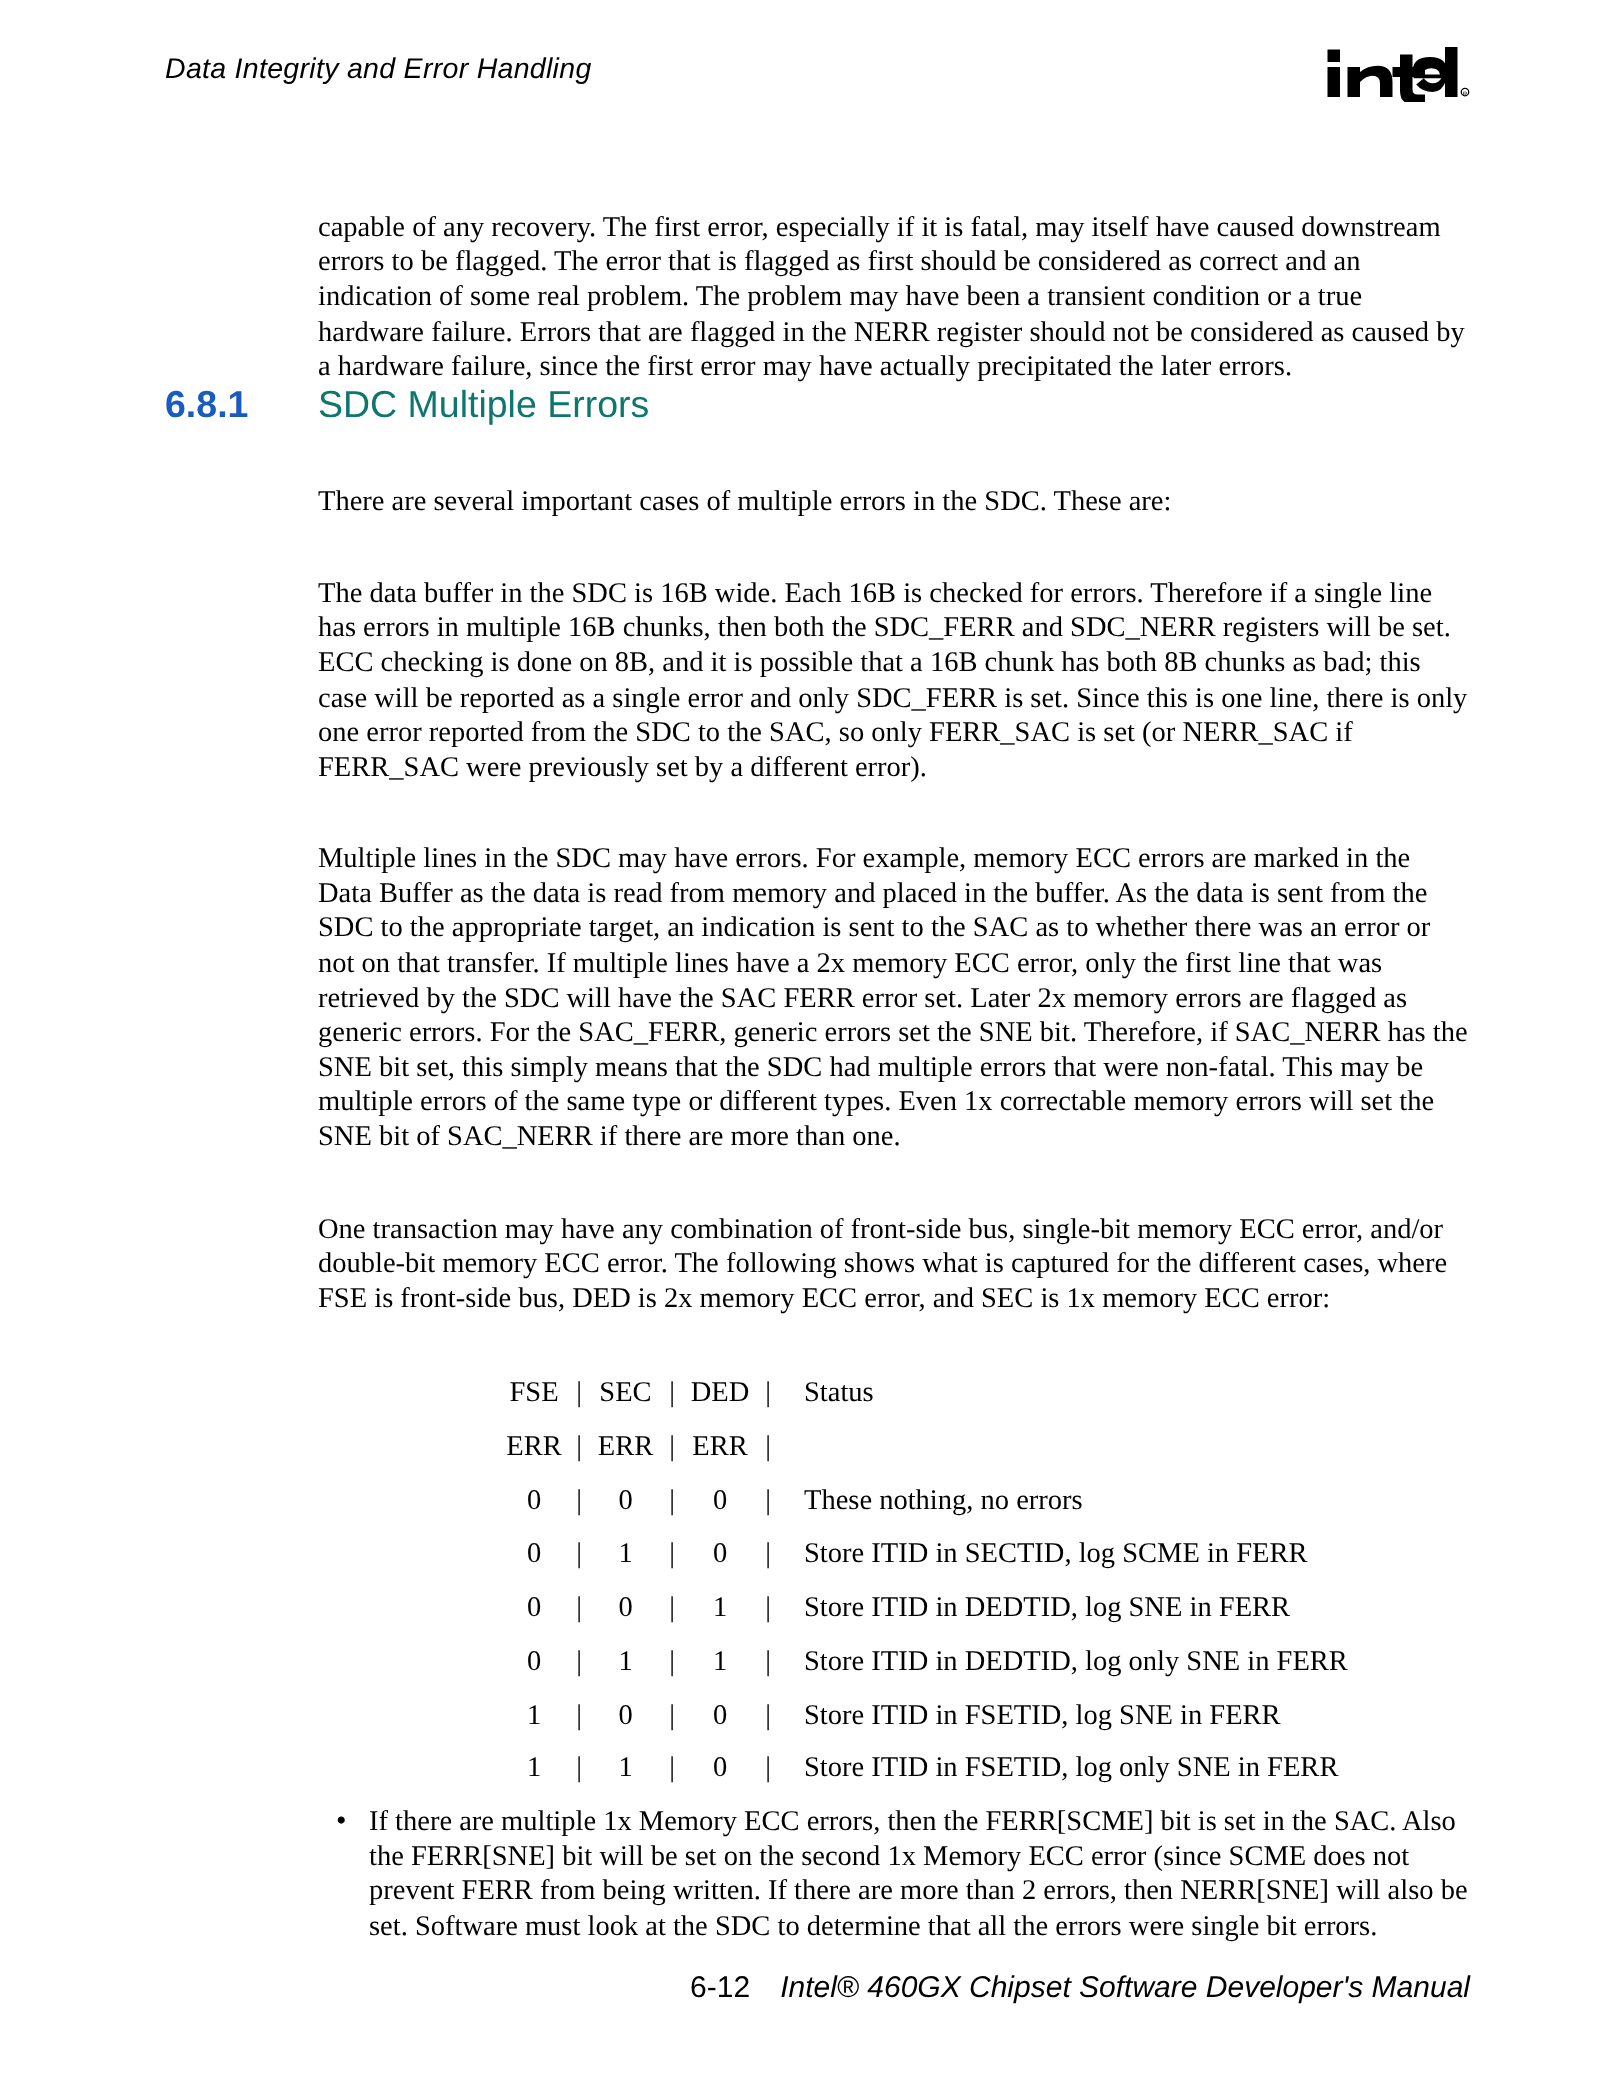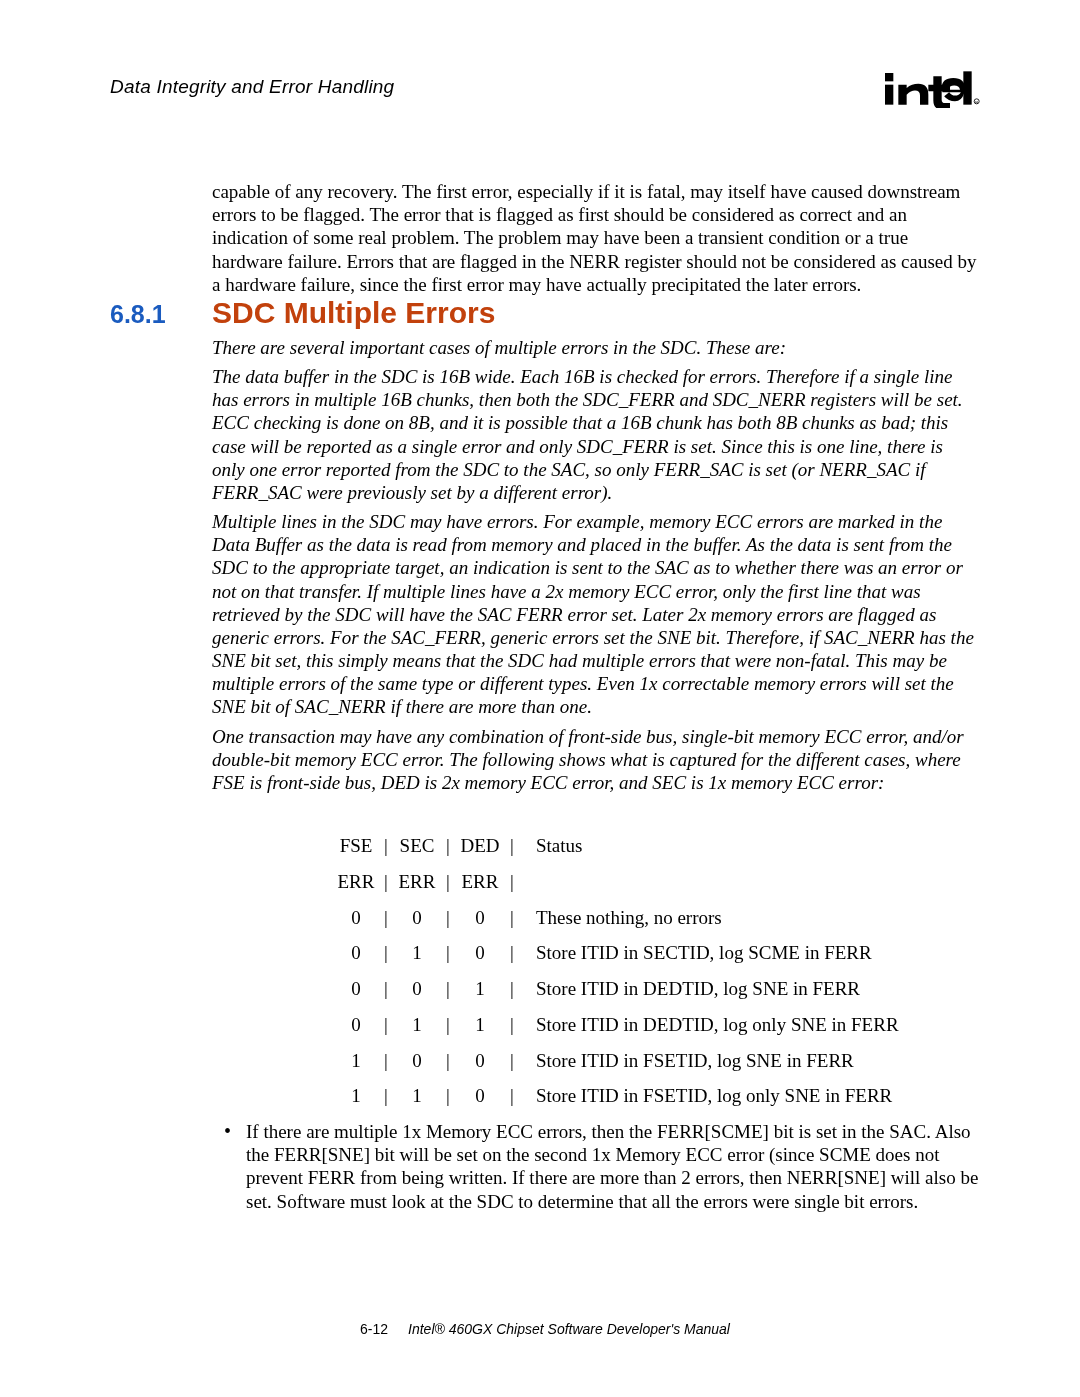--- a/index.html
+++ b/index.html
@@ -9,21 +9,21 @@
     font-family: "Times New Roman", Times, serif;
     color: #000;
     width: 1080px;
     height: 1397px;
     position: relative;
   }
   .page {
     box-sizing: border-box;
     width: 1080px;
     height: 1397px;
-    padding: 76px 100px 0 110px;
+    padding: 36px 100px 0 110px;
   }
   .header-row {
     display: flex;
     justify-content: space-between;
     align-items: flex-start;
   }
   .header-title {
     font-style: italic;
     font-size: 19px;
     letter-spacing: 0.2px;
@@ -35,37 +35,37 @@
     height: 40px;
   }
   .logo svg { height: 40px; }
   .body-text {
     margin-left: 102px;
     margin-right: 0;
     font-size: 19px;
     line-height: 1.22;
   }
   .first-para { margin-top: 64px; }
-  .para { margin-top: 6px; font-style: italic; }
+  .para { margin-top: 38px; }
   .section-row {
     display: flex;
     align-items: baseline;
     margin-left: 0;
   }
   .section-number {
     color: #1a5bbf;
     font-weight: bold;
     font-size: 25px;
     font-family: Arial, Helvetica, sans-serif;
     width: 102px;
   }
   .section-title {
-    color: #c2410c;
-    font-weight: bold;
-    font-size: 30px;
+    color: #0f766e;
+    font-weight: normal;
+    font-size: 25px;
     font-family: Arial, Helvetica, sans-serif;
   }
   .table-wrap {
     margin-top: 28px;
     margin-left: 222px;
     font-size: 19px;
   }
   .table-row {
     white-space: nowrap;
     line-height: 1.25;
@@ -101,22 +101,22 @@
     font-size: 20px;
     line-height: 1.1;
   }
   .bullet-text { flex: 1; }
   .footer {
     position: absolute;
     bottom: 60px;
     left: 110px;
     right: 100px;
     display: flex;
-    justify-content: center;
-    font-size: 14px;
+    justify-content: flex-end;
+    font-size: 20px;
     font-family: Arial, Helvetica, sans-serif;
   }
   .footer-right { font-style: italic; margin-left: 20px; }
 </style>
 </head>
 <body>
 
 <div class="page">
 
   <div class="header-row">

